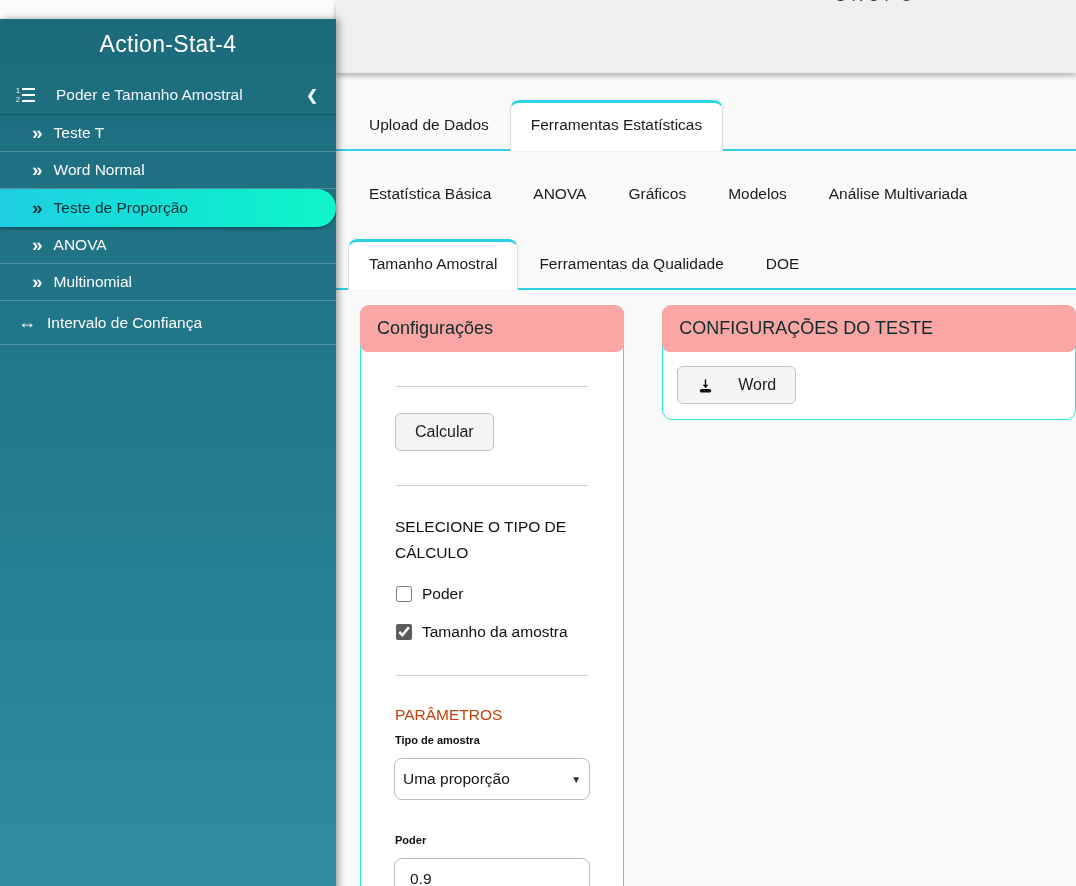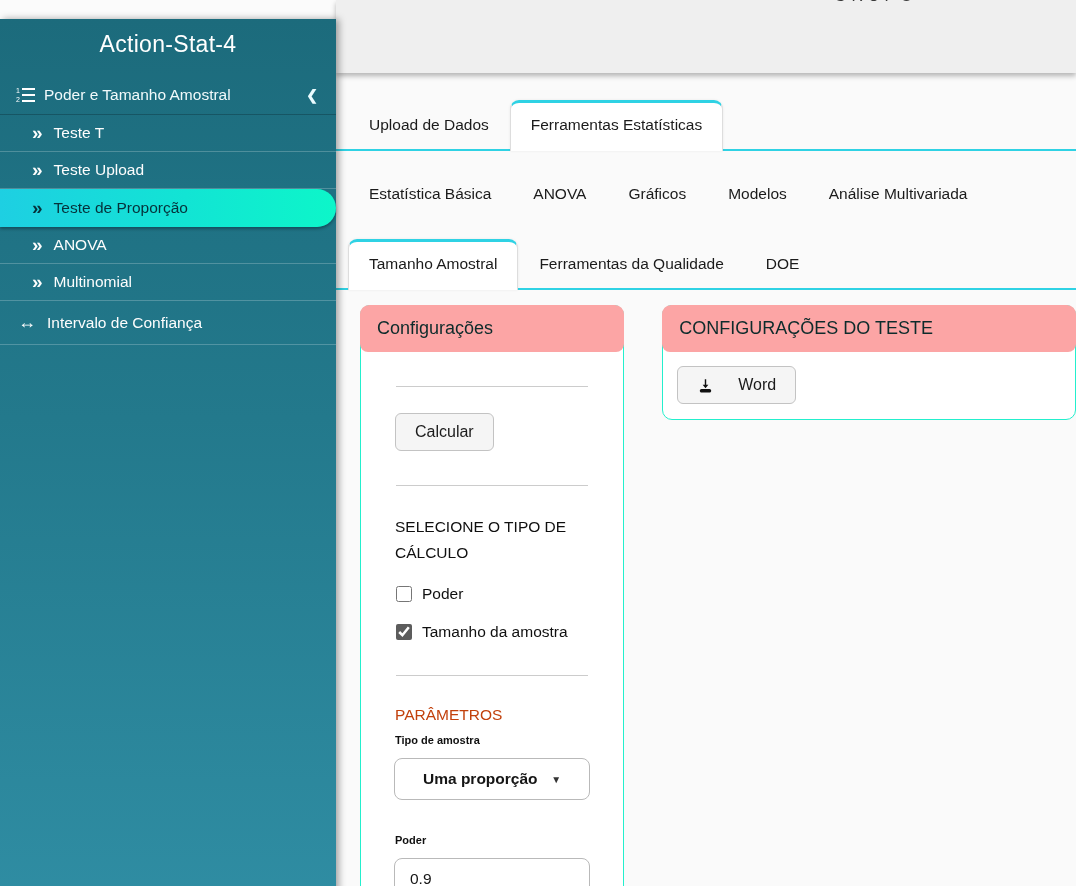--- a/index.html
+++ b/index.html
@@ -7,21 +7,21 @@
 
   
   .sidebar{
     position:absolute; left:0; top:0; width:336px; height:886px;
     background:linear-gradient(180deg,#1c6b7c 0%,#23798c 45%,#2f8da3 100%);
     box-shadow:3px 0 7px rgba(0,0,0,.35);
     z-index:10; color:#fff;margin-top:19px;
   }
   .app-title{ text-align:center; font-size:23px; padding-top:12px; color:#fff; font-weight:400; letter-spacing:.3px; }
   .menu-header{
-    display:flex; align-items:center; gap:9px;
+    display:flex; align-items:center; gap:21px;
     padding:0 18px 0 16px; height:34px; margin-top:28px;
     font-size:15.5px; color:#f2fafb;
     border-bottom:1px solid rgba(0,0,0,.22);
     padding-bottom:10px; height:auto;
   }
   .menu-header .grow{ flex:1; }
   .list-ol-icon{ width:19px; height:16px; display:inline-block; }
   .collapse-chevron{ font-size:14px; font-weight:700; color:#eafcff; }
   .nav-list{ list-style:none; }
   .nav-item{
@@ -91,23 +91,23 @@
   }
   .calc-btn{ margin:26px 0 0 17px;text-align:right; }
   .section-label{ font-size:15.5px; color:#101010; line-height:1.65; margin:28px 17px 0 17px; }
   .check-row{ display:flex; align-items:center; gap:10px; margin:20px 0 0 18px; font-size:15.5px; color:#101010; }
   .check-row input{ width:16px; height:16px; accent-color:#5c5c5c; }
   .param-title{ font-size:15.5px; color:#c2410c; margin:30px 17px 0 17px; }
   .field-label{ font-size:11px; font-weight:700; color:#101010; margin:10px 17px 0 17px; }
   .field-label.spaced{ margin-top:34px; }
   .select-box{
     display:flex; align-items:center; justify-content:space-between;
-    margin:12px 16px 0 16px; padding:11px 28px;
+    margin:12px 16px 0 16px; padding:11px 8px;
     border:1px solid #b9b9b9; border-radius:8px; font-size:15.5px; color:#151515;
-    cursor:pointer; background:#fff;font-weight:bold;
+    cursor:pointer; background:#fff;
   }
   .select-caret{ font-size:10px; color:#333; }
   .text-input{
     display:block; width:calc(100% - 32px); margin:12px 16px 0 16px; padding:11px 15px;
     border:1px solid #b9b9b9; border-radius:8px; font-size:15.5px; color:#151515;
     font-family:"Liberation Sans", sans-serif; background:#fff;
   }
   .test-panel{ width:440px; }
   .test-body{ padding:14px 14px 15px 14px; }
   .dl-icon{ width:17px; height:17px; display:inline-block; }
@@ -135,21 +135,21 @@
     <span class="collapse-chevron">❮</span>
   </div>
 
   <ul class="nav-list">
     <li class="nav-item">
       <span class="dbl-chevron">»</span>
       <span>Teste T</span>
     </li>
     <li class="nav-item">
       <span class="dbl-chevron">»</span>
-      <span>Teste Upload</span>
+      <span>Word Normal</span>
     </li>
     <li class="nav-item active">
       <span class="dbl-chevron">»</span>
       <span>Teste de Proporção</span>
     </li>
     <li class="nav-item">
       <span class="dbl-chevron">»</span>
       <span>ANOVA</span>
     </li>
     <li class="nav-item">

